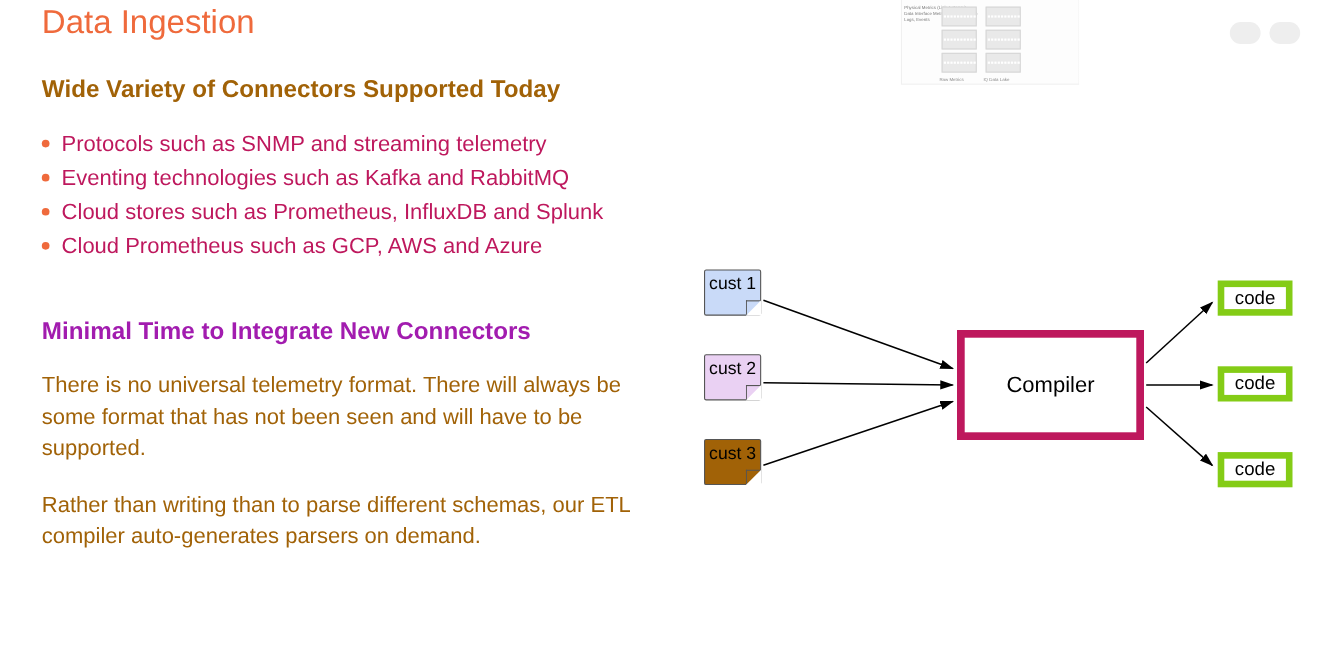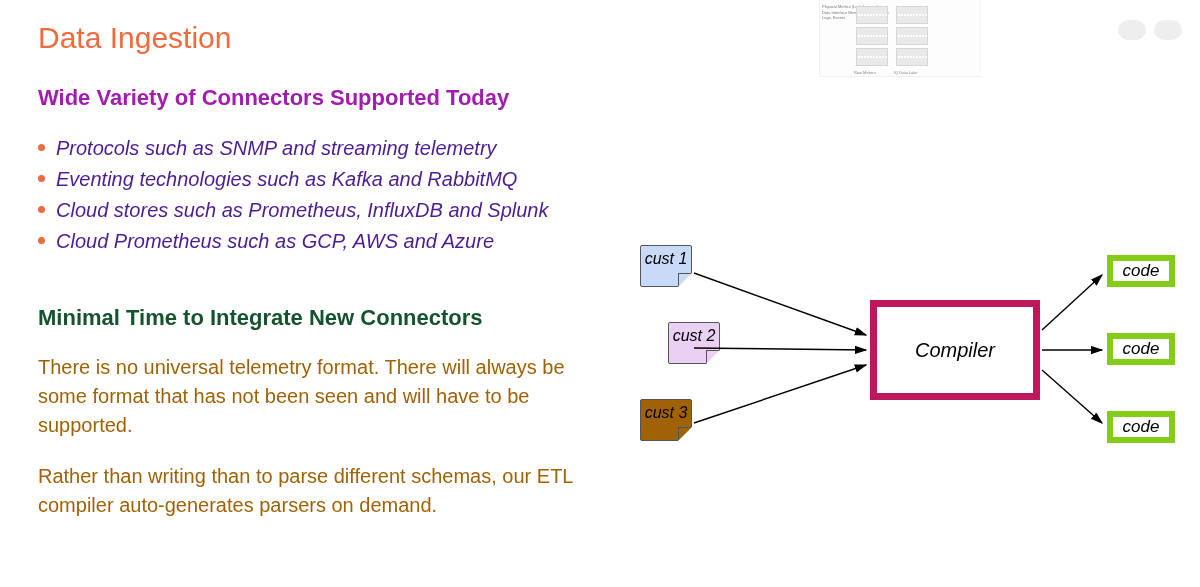--- a/index.html
+++ b/index.html
@@ -10,52 +10,51 @@
     background: #ffffff;
     font-family: Arial, Helvetica, sans-serif;
     color: #000000;
     overflow: hidden;
   }
   .slide {
     position: relative;
     width: 1200px;
     height: 494px;
     box-sizing: border-box;
-    padding: 21px 0 0 38px;
+    padding: 4px 0 0 38px;
   }
   .title {
     font-size: 30px;
     font-weight: 400;
     color: #ef6a3c;
     margin: 0 0 30px 0;
   }
   .subhead {
     font-size: 22px;
     font-weight: 700;
-    color: #a21caf;
+    color: #a16207;
     margin: 0 0 22px 0;
   }
   .subhead2 {
     font-size: 22px;
     font-weight: 700;
-    color: #14532d;
+    color: #a21caf;
     margin: 48px 0 22px 0;
   }
   ul.bullets {
     list-style: none;
     padding: 0;
     margin: 0 0 0 0;
   }
   ul.bullets li {
     position: relative;
     padding-left: 18px;
     font-size: 20px;
     line-height: 1.55;
-    color: #4c1d95;
-    font-style: italic;
+    color: #be185d;
   }
   ul.bullets li::before {
     content: "";
     position: absolute;
     left: 0;
     top: 0.55em;
     width: 7px;
     height: 7px;
     border-radius: 50%;
     background: #ef6a3c;
@@ -142,21 +141,20 @@
   .blob.b1 { right: 44px; top: 20px; }
   .blob.b2 { right: 8px;  top: 20px; }
 
   
   .diagram {
     position: absolute;
     left: 640px;
     top: 245px;
     width: 540px;
     height: 230px;
-    font-style: italic;
   }
   .note {
     position: absolute;
     box-sizing: border-box;
     border: 1px solid #555;
     border-radius: 2px;
     width: 52px;
     padding: 4px 0 18px 0;
     text-align: center;
     font-size: 16px;
@@ -178,21 +176,21 @@
     bottom: -1px;
     width: 14px;
     height: 14px;
     background: linear-gradient(135deg, rgba(0,0,0,0) 0 48%, #555 48% 52%, rgba(0,0,0,0) 52% 100%);
     clip-path: polygon(0 100%, 0 0, 100% 0);
     border-top: 1px solid #555;
     border-left: 1px solid #555;
     box-sizing: border-box;
   }
   .note.n1 { left: 0;  top: 0;   background: #c9daf8; }
-  .note.n2 { left: 0;  top: 77px; background: #ead1f3; margin-left: 28px; }
+  .note.n2 { left: 0;  top: 77px; background: #ead1f3; }
   .note.n3 { left: 0;  top: 154px; background: #a16207; }
 
   .compiler {
     position: absolute;
     left: 230px;
     top: 55px;
     width: 170px;
     height: 100px;
     border: 7px solid #be185d;
     box-sizing: border-box;

